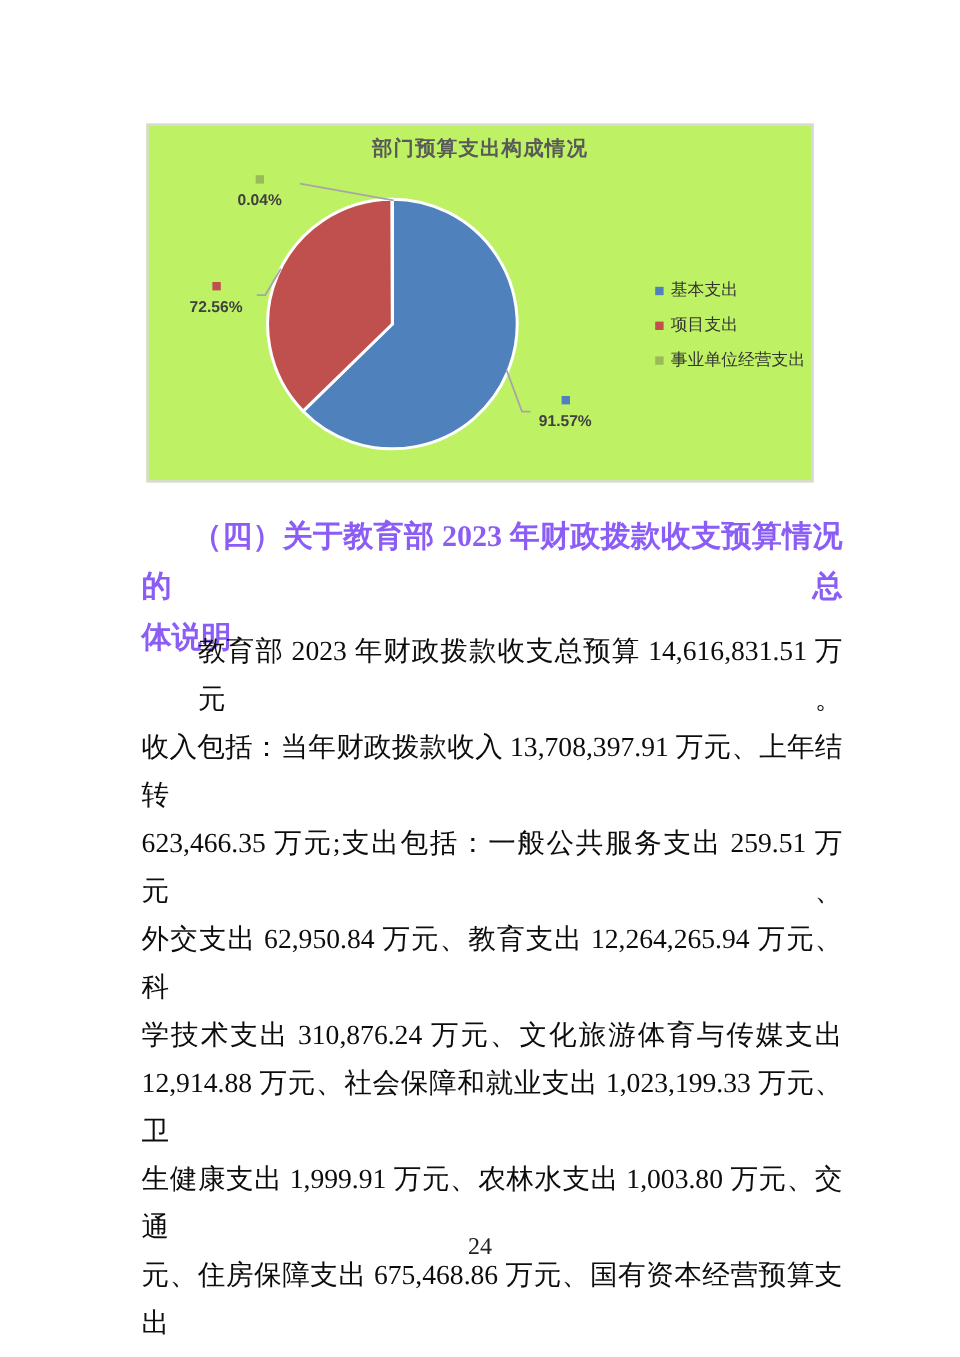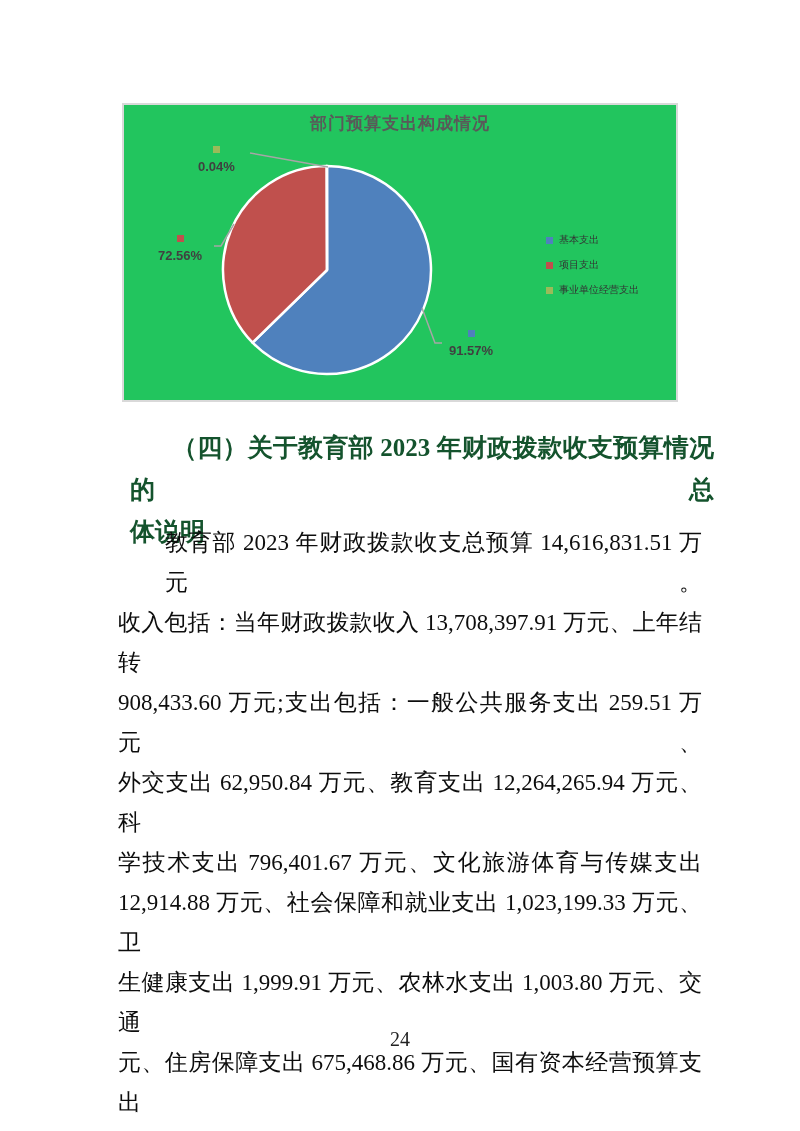--- a/index.html
+++ b/index.html
@@ -4,43 +4,43 @@
 <style>
   html,body{margin:0;padding:0;background:#e9e9e9;}
   .page{
     position:relative;width:800px;height:1131px;background:#ffffff;
     font-family:"Liberation Serif","DejaVu Serif",serif;color:#111;
     overflow:hidden;margin:0 auto;
   }
   
   .chart-frame{
     position:absolute;left:122px;top:103px;width:556px;height:299px;
-    border:2px solid #d9d9d9;box-sizing:border-box;background:#22c55e;
+    border:2px solid #d9d9d9;box-sizing:border-box;background:#bef264;
   }
   .chart-title{
     position:absolute;top:7px;left:0;width:100%;text-align:center;
     font-family:"Liberation Sans","DejaVu Sans",sans-serif;
     font-size:17px;font-weight:bold;color:#595959;letter-spacing:1px;
   }
   .chart-svg{position:absolute;left:0;top:0;}
   .plabel{
     position:absolute;display:flex;align-items:center;gap:6px;
     font-family:"Liberation Sans","DejaVu Sans",sans-serif;
     font-size:13px;font-weight:600;color:#404040;white-space:nowrap;flex-direction:column;
   }
   .sq{width:7px;height:7px;display:inline-block;flex:0 0 auto;}
   .legend{position:absolute;left:422px;top:128px;}
   .legend-item{
     display:flex;align-items:center;gap:6px;margin-bottom:11px;
-    font-size:10px;color:#333;white-space:nowrap;
+    font-size:14px;color:#333;white-space:nowrap;
   }
   
   .heading{
-    position:absolute;left:130px;top:427px;width:584px;
-    font-size:25px;font-weight:bold;line-height:42px;color:#14532d;
+    position:absolute;left:118px;top:427px;width:584px;
+    font-size:25px;font-weight:bold;line-height:42px;color:#8b5cf6;
   }
   .heading .line{white-space:nowrap;}
   .heading .line.just{text-align:justify;text-align-last:justify;white-space:normal;}
   .heading .indent{text-indent:42px;}
   .body-text{
     position:absolute;left:118px;top:523px;width:584px;
     font-size:23px;line-height:40px;color:#0d0d0d;
   }
   .body-text .line{text-align:justify;text-align-last:justify;}
   .body-text .line.first{padding-left:47px;}
@@ -99,23 +99,23 @@
   </div>
 
   <div class="heading">
     <div class="line just indent">（四）关于教育部 2023 年财政拨款收支预算情况的总</div>
     <div class="line">体说明</div>
   </div>
 
   <div class="body-text">
     <div class="line first">教育部 2023 年财政拨款收支总预算 14,616,831.51 万元。</div>
     <div class="line">收入包括：当年财政拨款收入 13,708,397.91 万元、上年结转</div>
-    <div class="line">908,433.60 万元;支出包括：一般公共服务支出 259.51 万元、</div>
+    <div class="line">623,466.35 万元;支出包括：一般公共服务支出 259.51 万元、</div>
     <div class="line">外交支出 62,950.84 万元、教育支出 12,264,265.94 万元、科</div>
-    <div class="line">学技术支出 796,401.67 万元、文化旅游体育与传媒支出</div>
+    <div class="line">学技术支出 310,876.24 万元、文化旅游体育与传媒支出</div>
     <div class="line">12,914.88 万元、社会保障和就业支出 1,023,199.33 万元、卫</div>
     <div class="line">生健康支出 1,999.91 万元、农林水支出 1,003.80 万元、交通</div>
     <div class="line">元、住房保障支出 675,468.86 万元、国有资本经营预算支出</div>
 
   </div>
 
   <div class="page-number">24</div>
 </div>
 
 </body></html>

